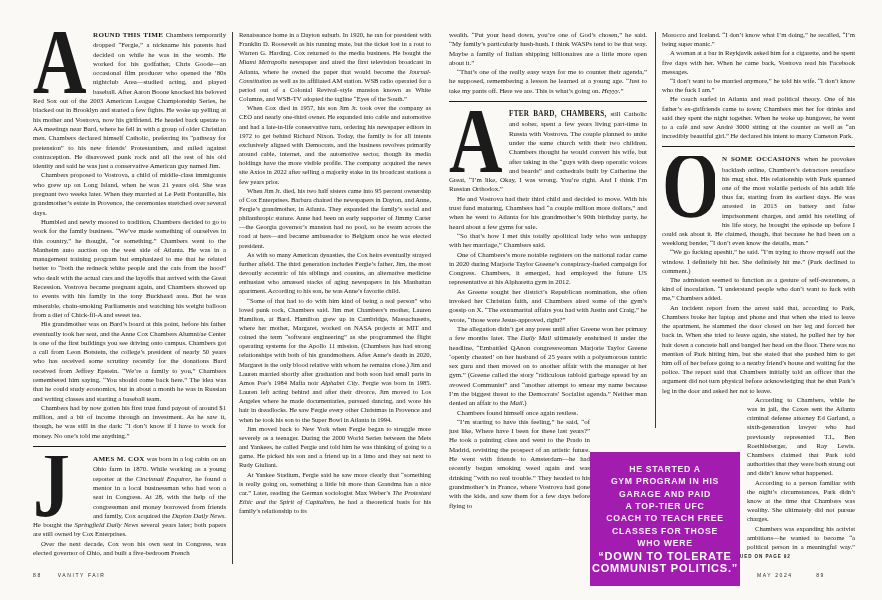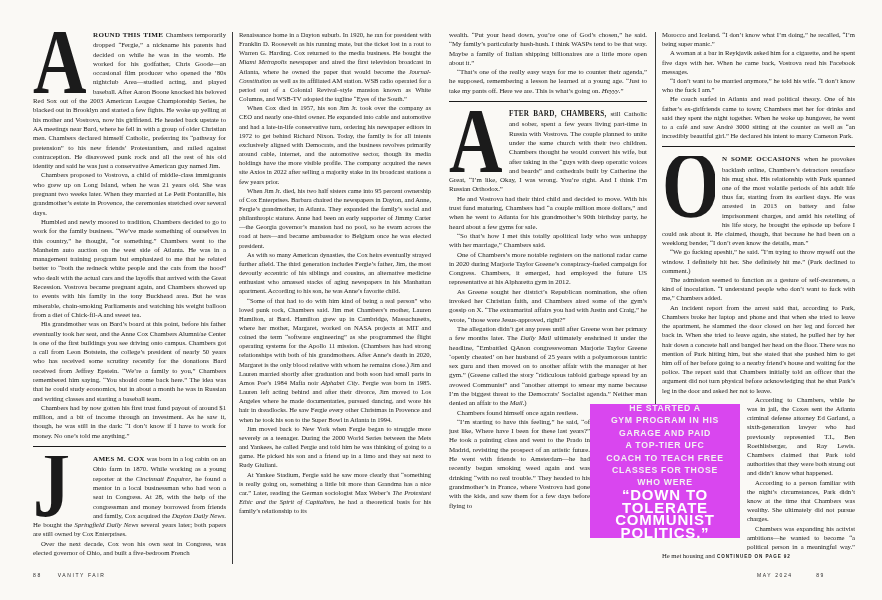--- a/index.html
+++ b/index.html
@@ -23,27 +23,27 @@
                 font-weight:bold;font-size:95px;line-height:1;
                 transform:scaleX(0.78);transform-origin:0 0;}
   .leadin{font-weight:bold;font-size:1.04em;letter-spacing:0.3px;margin-top:12px;}
   .spacer-right{float:right;margin-left:5px;}
   .spacer-left{float:left;margin-right:5px;}
   .continued{font-family:"Liberation Sans",sans-serif;font-size:4.6px;
              letter-spacing:0.9px;font-weight:bold;color:#222;white-space:nowrap;}
   .vrule{position:absolute;width:1px;background:#3a3a3a;}
   #vr1{left:232px;top:32px;height:532px;}
   #vr2{left:655px;top:32px;height:396px;}
-  .pullquote{position:absolute;left:590px;top:404px;width:150px;height:134px;
-             background:#d946ef;color:#fff;display:flex;flex-direction:column;
+  .pullquote{position:absolute;left:590px;top:452px;width:150px;height:134px;
+             background:#a21caf;color:#fff;display:flex;flex-direction:column;
              align-items:center;justify-content:center;text-align:center;
              font-family:"Liberation Sans",sans-serif;font-weight:bold;}
   .pq-main{font-size:8.7px;line-height:12.4px;letter-spacing:0.7px;
            white-space:pre-line;color:#f2f2f2;}
-  .pq-emph{font-size:15px;line-height:12.8px;letter-spacing:0.8px;
+  .pq-emph{font-size:11px;line-height:12.8px;letter-spacing:0.8px;
            white-space:pre-line;color:#ffffff;}
   .footer{position:absolute;top:572px;display:flex;align-items:baseline;
           font-family:"Liberation Sans",sans-serif;font-size:5px;
           letter-spacing:1.6px;color:#2a2a2a;}
   #footer-left{left:33px;gap:16px;}
   #footer-right{left:757px;width:68px;justify-content:space-between;}
   i{font-style:italic;}
 </style>
 </head>
 <body>

